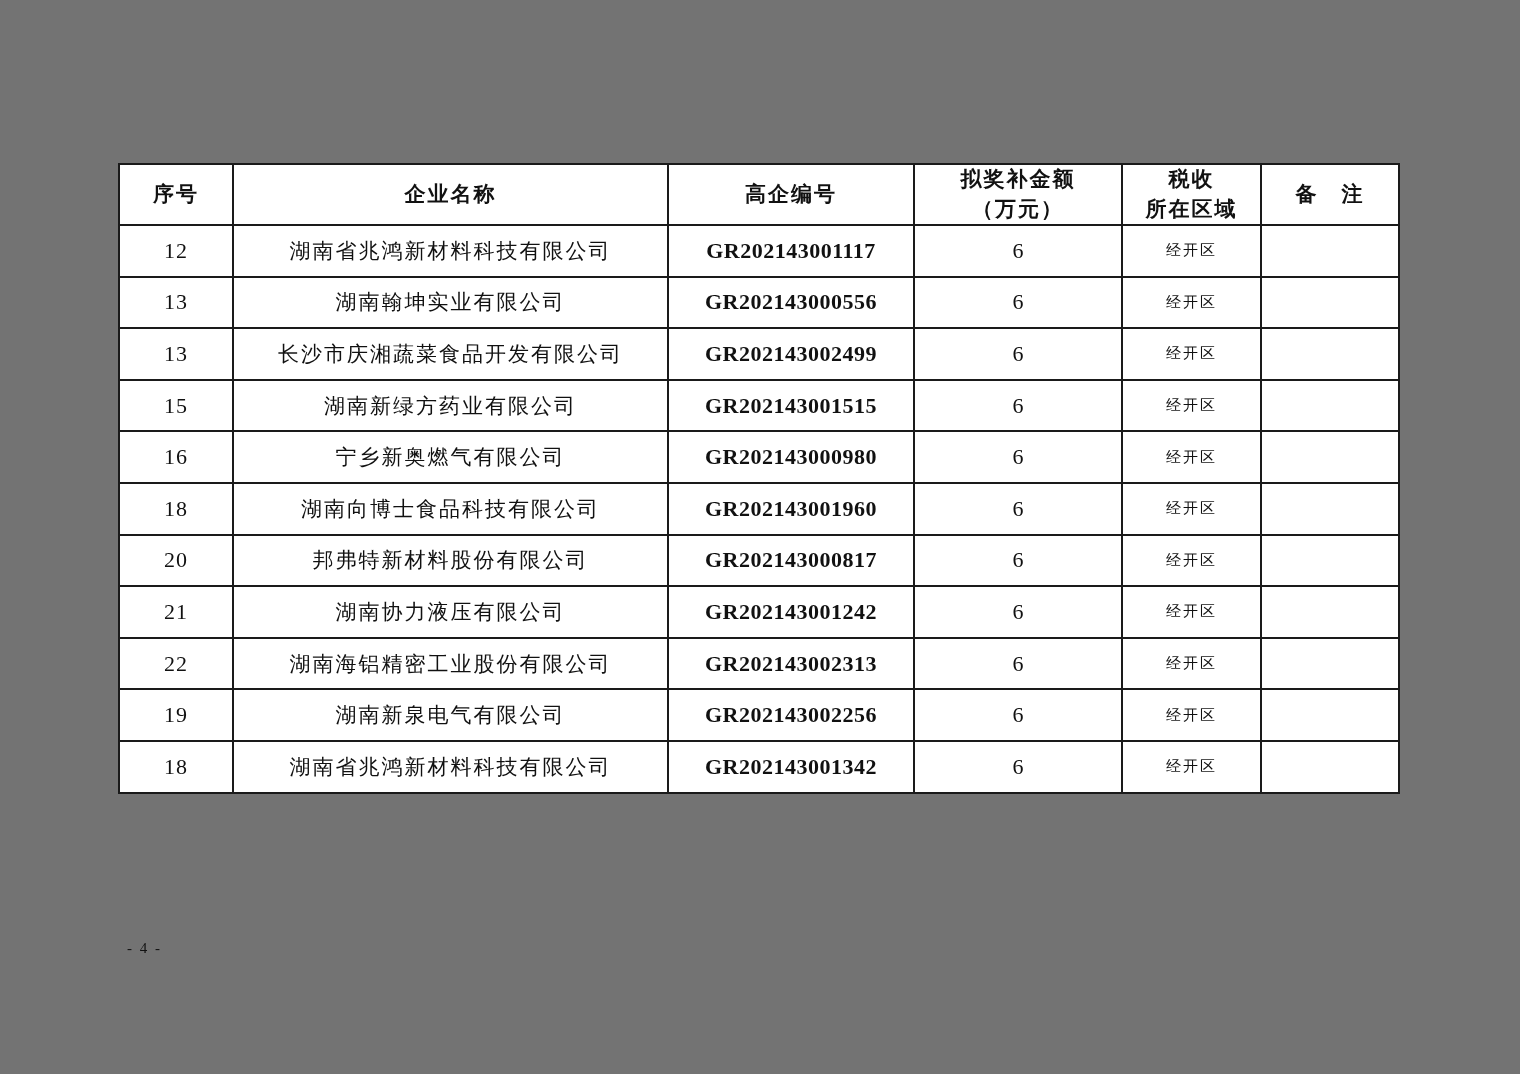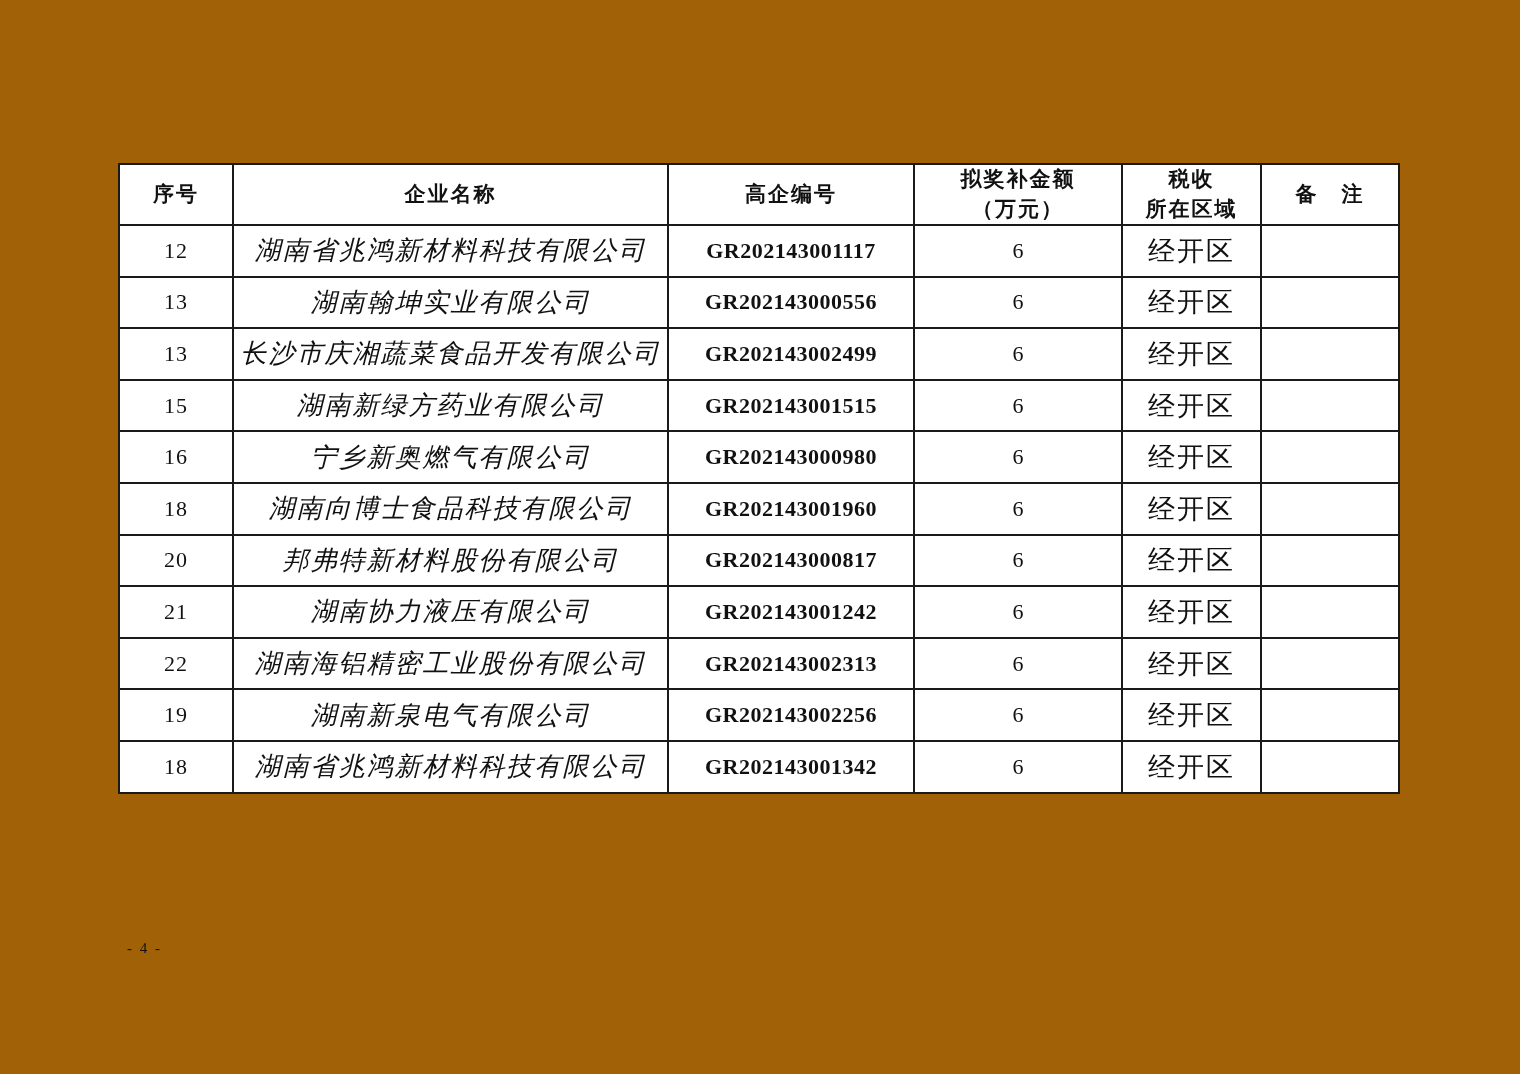--- a/index.html
+++ b/index.html
@@ -4,21 +4,21 @@
 <style>
   html, body {
     margin: 0;
     padding: 0;
     background: #ffffff;
   }
   .page {
     position: relative;
     width: 1520px;
     height: 1074px;
-    background: #a16207;
+    background: #737373;
     font-family: "Liberation Serif", "DejaVu Serif", serif;
     color: #111111;
     overflow: hidden;
   }
   table.doc-table {
     position: absolute;
     left: 118px;
     top: 163px;
     width: 1280px;
     border-collapse: collapse;
@@ -46,24 +46,24 @@
   }
   
   .w-index  { width: 114px; }
   .w-name   { width: 435px; }
   .w-code   { width: 246px; }
   .w-amount { width: 208px; }
   .w-region { width: 139px; }
   .w-remark { width: 138px; }
 
   .doc-table tbody td.col-index  { font-size: 22px; letter-spacing: 1px; margin-left: 45px; }
-  .doc-table tbody td.col-name   { font-size: 26px; letter-spacing: 2px; font-style: italic; }
+  .doc-table tbody td.col-name   { font-size: 21px; letter-spacing: 2px; }
   .doc-table tbody td.col-code   { font-size: 22px; letter-spacing: 0.5px; font-weight: bold; }
   .doc-table tbody td.col-amount { font-size: 22px; }
-  .doc-table tbody td.col-region { font-size: 27px; letter-spacing: 2px; }
+  .doc-table tbody td.col-region { font-size: 15px; letter-spacing: 2px; }
 
   .page-footer {
     position: absolute;
     left: 127px;
     top: 940px;
     font-size: 15px;
     letter-spacing: 2px;
     color: #111111;
   }
 </style>

